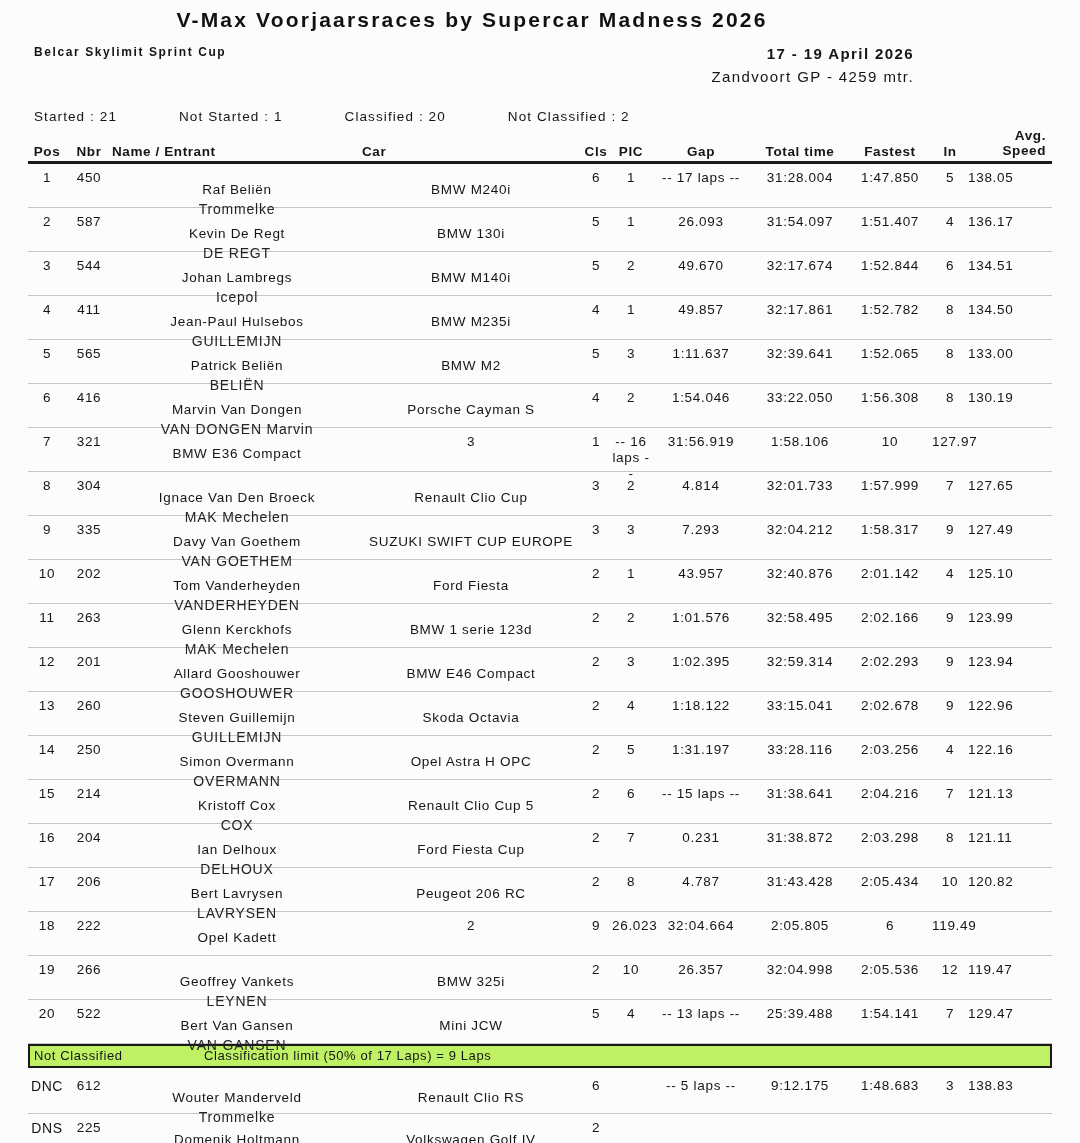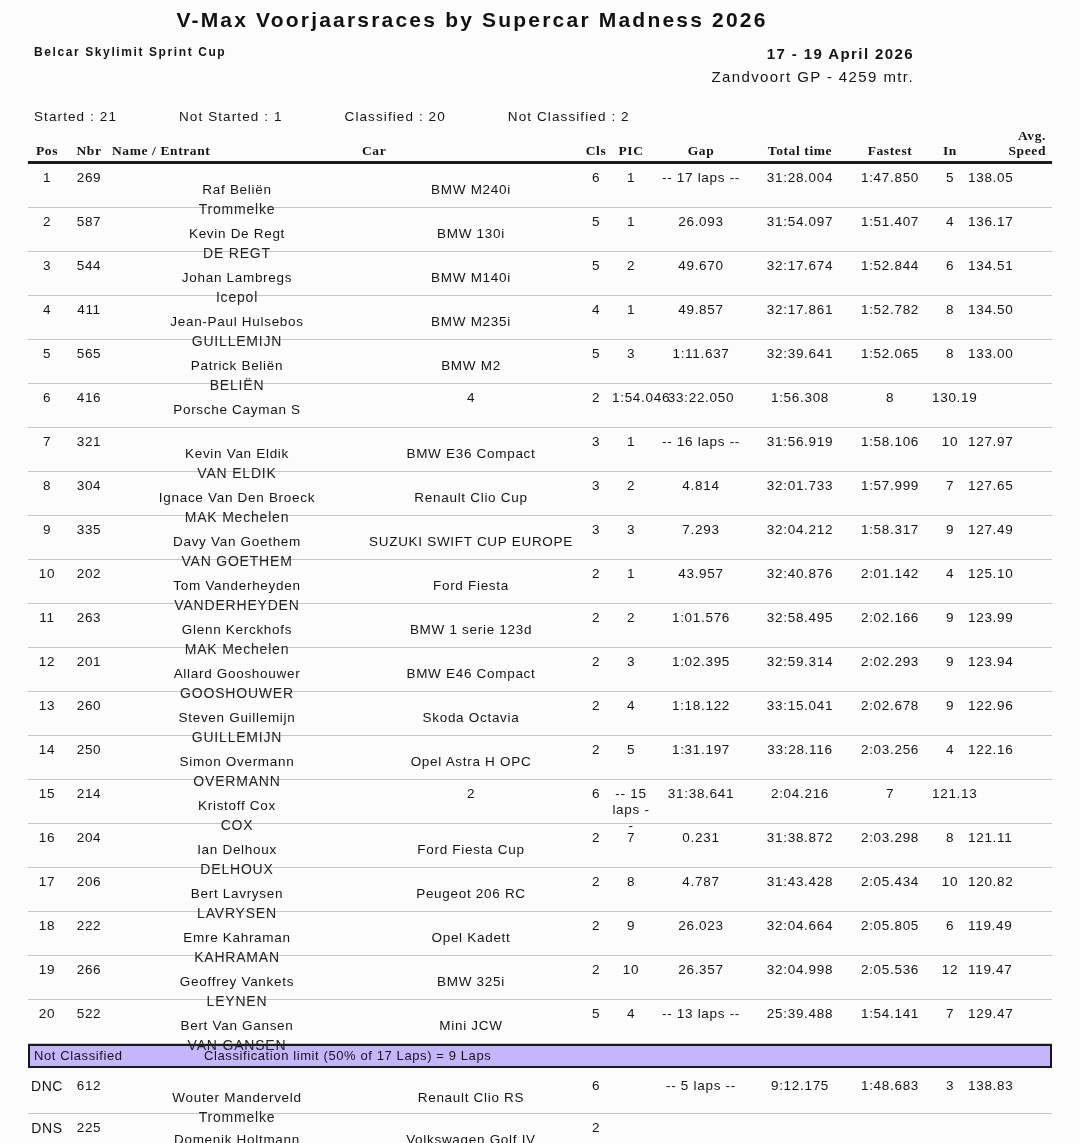--- a/index.html
+++ b/index.html
@@ -39,21 +39,21 @@
   .grid {
     display:grid;
     grid-template-columns:38px 46px 250px 218px 32px 38px 102px 96px 84px 36px 84px;
   }
   .thead {
     border-bottom:3px solid #1c1c1c;
     font-weight:bold; font-size:13.5px; letter-spacing:0.6px;
     align-items:end;
     padding-bottom:2px;
   }
-  .th { text-align:center;font-family:Liberation Serif, serif; }
+  .th { text-align:center; }
   .th.c-name, .th.c-car { text-align:left; }
   .th.c-avg { text-align:right; white-space:pre-line; line-height:1.15; padding-right:6px; }
 
   .trow {
     height:44px;
     border-bottom:1px solid #c6c6c6;
     padding-top:6px;
     font-size:13.5px; letter-spacing:0.7px;
     align-content:start;
   }
@@ -62,21 +62,21 @@
   .td.c-avg { text-align:left; padding-right:10px; }
   .td .entrant {
     font-size:14px; letter-spacing:0.8px; color:#232323;
     margin-top:3px;
   }
 
   
   .nc-bar {
     width:1024px; margin:0 auto 0 28px;
     border:2px solid #1a1a1a;
-    background:#c4b5fd;
+    background:#bef264;
     display:flex; align-items:center;
     height:24px;
     font-size:13px; letter-spacing:0.6px;
   }
   .nc-bar .nc-label { padding-left:4px; width:174px; }
   .nc-body .trow { height:42px; }
   .nc-body .c-pos { font-size:14px; letter-spacing:0.6px; }
 </style>
 </head>
 <body>
@@ -113,21 +113,21 @@
       <div class="th c-gap">Gap</div>
       <div class="th c-total">Total time</div>
       <div class="th c-fast">Fastest</div>
       <div class="th c-in">In</div>
       <div class="th c-avg">Avg.
 Speed</div>
     </div>
     <div id="results-body">
   <div class="trow grid">
     <div class="td c-pos">1</div>
-    <div class="td c-nbr">269</div>
+    <div class="td c-nbr">450</div>
     <div class="td c-name">
       <div class="driver">Raf Beliën</div>
       <div class="entrant">Trommelke</div>
     </div>
     <div class="td c-car">BMW M240i</div>
     <div class="td c-cls">6</div>
     <div class="td c-pic">1</div>
     <div class="td c-gap">-- 17 laps --</div>
     <div class="td c-total">31:28.004</div>
     <div class="td c-fast">1:47.850</div>
@@ -199,37 +199,37 @@
     <div class="td c-gap">1:11.637</div>
     <div class="td c-total">32:39.641</div>
     <div class="td c-fast">1:52.065</div>
     <div class="td c-in">8</div>
     <div class="td c-avg">133.00</div>
   </div>
 
   <div class="trow grid">
     <div class="td c-pos">6</div>
     <div class="td c-nbr">416</div>
+    <div class="td c-name">
+      <div class="driver">Marvin Van Dongen</div>
+      <div class="entrant">VAN DONGEN Marvin</div>
+    </div>
     <div class="td c-car">Porsche Cayman S</div>
     <div class="td c-cls">4</div>
     <div class="td c-pic">2</div>
     <div class="td c-gap">1:54.046</div>
     <div class="td c-total">33:22.050</div>
     <div class="td c-fast">1:56.308</div>
     <div class="td c-in">8</div>
     <div class="td c-avg">130.19</div>
   </div>
 
   <div class="trow grid">
     <div class="td c-pos">7</div>
     <div class="td c-nbr">321</div>
-    <div class="td c-name">
-      <div class="driver">Kevin Van Eldik</div>
-      <div class="entrant">VAN ELDIK</div>
-    </div>
     <div class="td c-car">BMW E36 Compact</div>
     <div class="td c-cls">3</div>
     <div class="td c-pic">1</div>
     <div class="td c-gap">-- 16 laps --</div>
     <div class="td c-total">31:56.919</div>
     <div class="td c-fast">1:58.106</div>
     <div class="td c-in">10</div>
     <div class="td c-avg">127.97</div>
   </div>
 
@@ -352,20 +352,21 @@
     <div class="td c-avg">122.16</div>
   </div>
 
   <div class="trow grid">
     <div class="td c-pos">15</div>
     <div class="td c-nbr">214</div>
     <div class="td c-name">
       <div class="driver">Kristoff Cox</div>
       <div class="entrant">COX</div>
     </div>
+    <div class="td c-car">Renault Clio Cup 5</div>
     <div class="td c-cls">2</div>
     <div class="td c-pic">6</div>
     <div class="td c-gap">-- 15 laps --</div>
     <div class="td c-total">31:38.641</div>
     <div class="td c-fast">2:04.216</div>
     <div class="td c-in">7</div>
     <div class="td c-avg">121.13</div>
   </div>
 
   <div class="trow grid">
@@ -398,24 +399,20 @@
     <div class="td c-gap">4.787</div>
     <div class="td c-total">31:43.428</div>
     <div class="td c-fast">2:05.434</div>
     <div class="td c-in">10</div>
     <div class="td c-avg">120.82</div>
   </div>
 
   <div class="trow grid">
     <div class="td c-pos">18</div>
     <div class="td c-nbr">222</div>
-    <div class="td c-name">
-      <div class="driver">Emre Kahraman</div>
-      <div class="entrant">KAHRAMAN</div>
-    </div>
     <div class="td c-car">Opel Kadett</div>
     <div class="td c-cls">2</div>
     <div class="td c-pic">9</div>
     <div class="td c-gap">26.023</div>
     <div class="td c-total">32:04.664</div>
     <div class="td c-fast">2:05.805</div>
     <div class="td c-in">6</div>
     <div class="td c-avg">119.49</div>
   </div>
 

